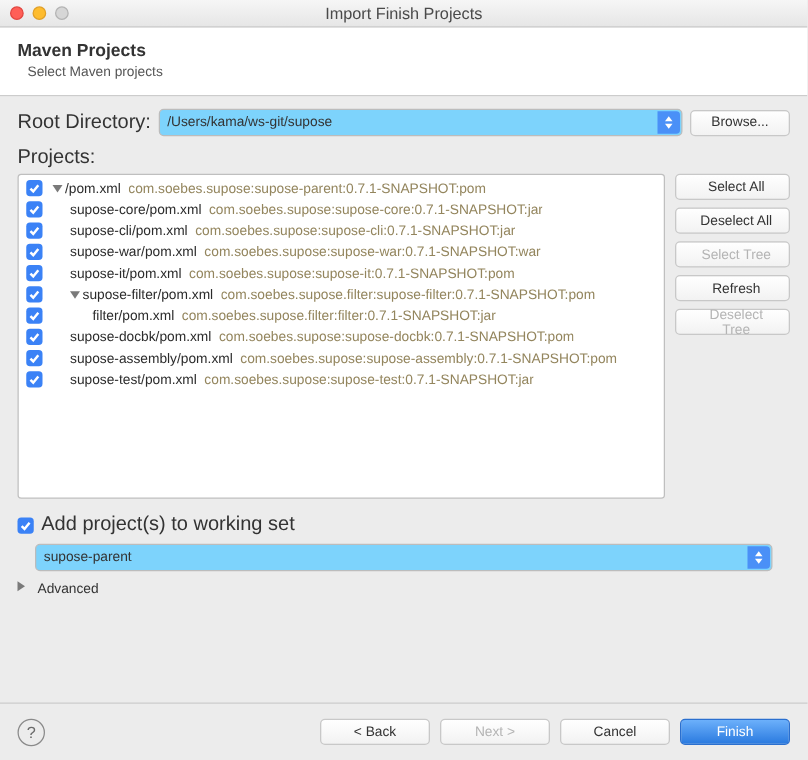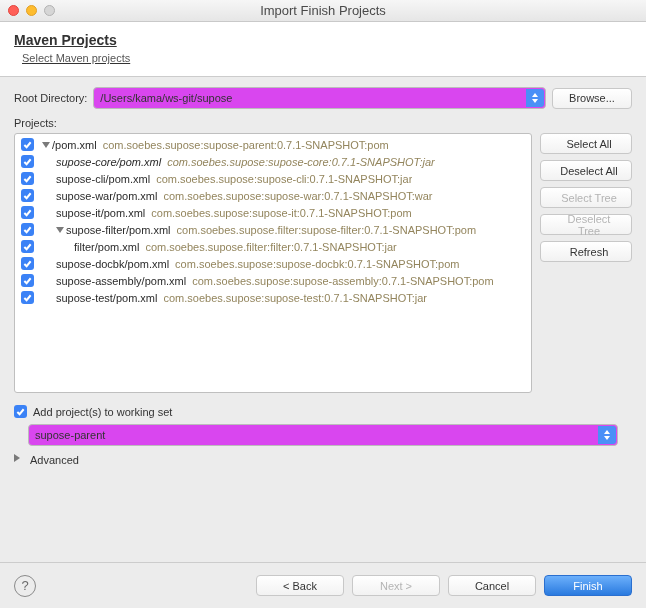--- a/index.html
+++ b/index.html
@@ -26,30 +26,29 @@
   .dot { width: 11px; height: 11px; border-radius: 50%; }
   .dot.red { background:#ff5f57; border:0.5px solid #e24640;}
   .dot.yellow{ background:#febc2e; border:0.5px solid #e1a027;}
   .dot.green { background:#d6d6d6; border:0.5px solid #b3b3b3;}
   .title { position:absolute; left:0; right:0; text-align:center; font-size:13px; color:#4a4a4a; }
   
   .header {
     background:#fff;
     padding:10px 14px 12px;
     border-bottom:1px solid #ccc;
-    text-decoration:underline;
   }
   .header h1 { font-size:14px; font-weight:bold; margin-bottom:4px; }
   .header .sub { font-size:11px; color:#555; margin-left:8px; }
   
   .body { padding:10px 14px 0; }
   .row { display:flex; align-items:center; gap:6px; margin-bottom:8px; }
-  .label { font-size:11px; color:#333; white-space:nowrap; }
+  .label { font-size:16px; color:#333; white-space:nowrap; }
   .field {
-    flex:1; height:22px; background:#d946ef; border:1px solid #bcbcbc;
+    flex:1; height:22px; background:#7dd3fc; border:1px solid #bcbcbc;
     border-radius:4px; display:flex; align-items:center; padding:0 6px;
     font-size:11px;
   }
   .combo { position:relative; }
   .combo::after {
     content:""; position:absolute; right:1px; top:1px; bottom:1px; width:18px;
     background:#4a90f7; border-radius:0 3px 3px 0;
   }
   .combo .arrows{
     position:absolute; right:5px; top:3px; width:8px; height:14px;
@@ -152,21 +151,21 @@
             <span class="path">/pom.xml</span>
             <span class="meta">com.soebes.supose:supose-parent:0.7.1-SNAPSHOT:pom</span>
           </div>
         </div>
         <div class="item">
           <div class="cb">
             <svg viewBox="0 0 10 10">
               <polyline points="1.5,5.5 4,8 8.5,2.5"></polyline>
             </svg>
           </div>
-          <div class="indent1" style="display: flex; align-items: center; overflow: hidden; font-style: italic;">
+          <div class="indent1" style="display: flex; align-items: center; overflow: hidden;">
             <span class="path">supose-core/pom.xml</span>
             <span class="meta">com.soebes.supose:supose-core:0.7.1-SNAPSHOT:jar</span>
           </div>
         </div>
         <div class="item">
           <div class="cb">
             <svg viewBox="0 0 10 10">
               <polyline points="1.5,5.5 4,8 8.5,2.5"></polyline>
             </svg>
           </div>
@@ -251,22 +250,22 @@
           <div class="indent1" style="display: flex; align-items: center; overflow: hidden;">
             <span class="path">supose-test/pom.xml</span>
             <span class="meta">com.soebes.supose:supose-test:0.7.1-SNAPSHOT:jar</span>
           </div>
         </div>
       </div>
     <div class="sidecol">
       <div class="btn sidebtn">Select All</div>
       <div class="btn sidebtn">Deselect All</div>
       <div class="btn sidebtn disabled">Select Tree</div>
+      <div class="btn sidebtn">Refresh</div>
       <div class="btn sidebtn disabled">Deselect Tree</div>
-      <div class="btn sidebtn">Refresh</div>
     </div>
   </div>
 
   <div class="ws-row">
     <div class="cb-inline">
       <svg viewBox="0 0 10 10">
           <polyline points="1.5,5.5 4,8 8.5,2.5"></polyline>
         </svg>
     </div>
     <span class="label">Add project(s) to working set</span>

